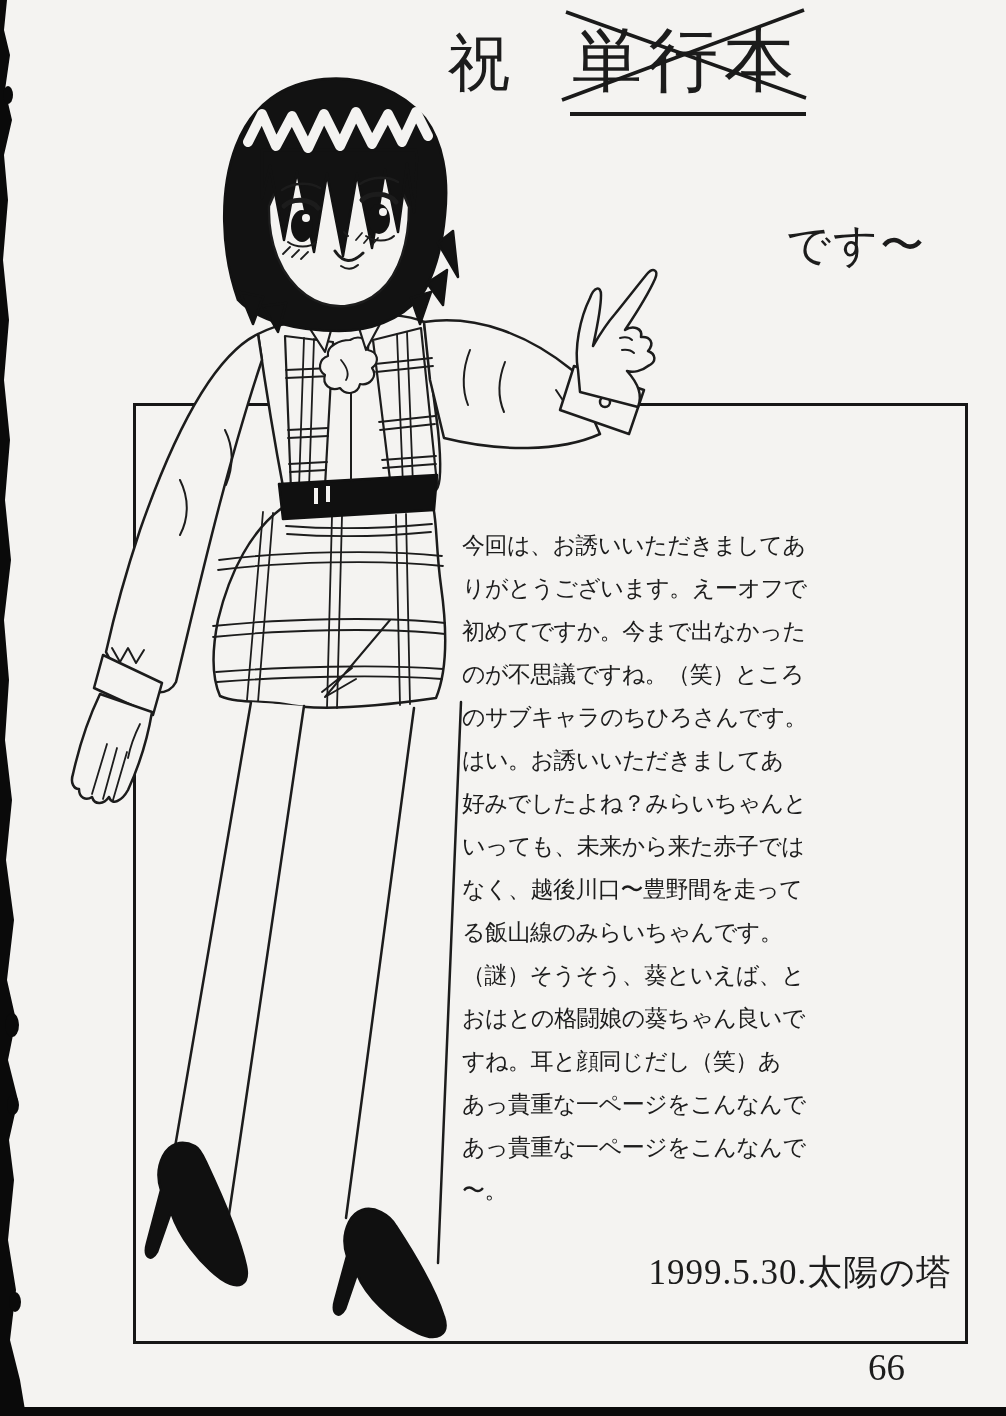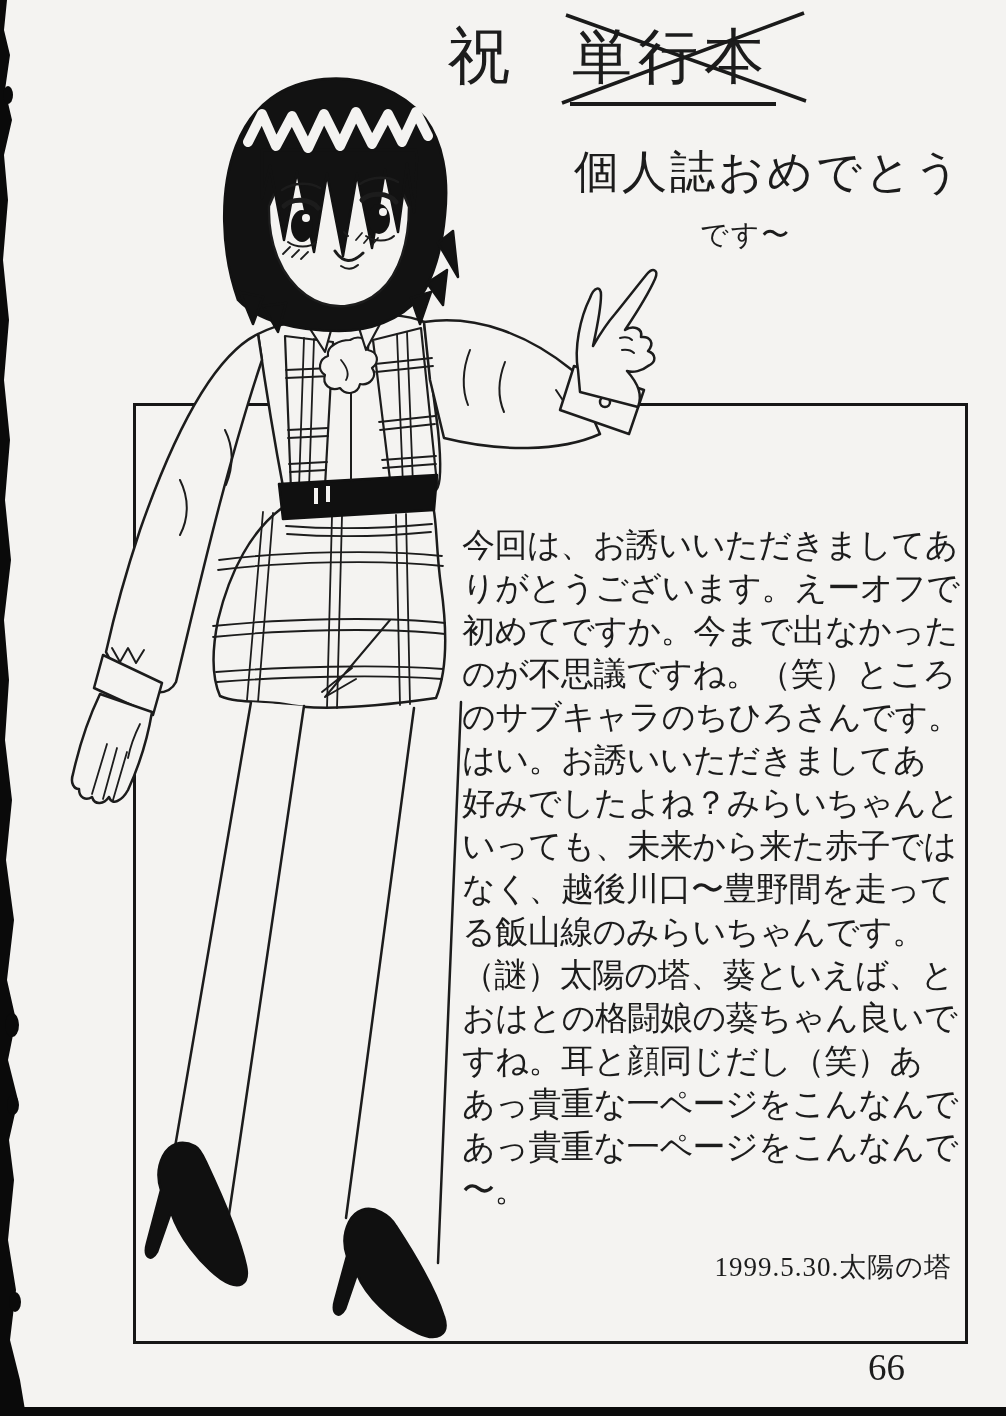--- a/index.html
+++ b/index.html
@@ -5,66 +5,65 @@
   html,body{margin:0;padding:0;background:#e8e7e5;}
   .page{
     position:relative;width:1006px;height:1416px;overflow:hidden;
     background:#f4f3f1;color:#1c1c1c;
     font-family:"Liberation Serif","DejaVu Serif",serif;
   }
   
   .title-row{position:absolute;left:448px;top:14px;white-space:nowrap;}
   .title-prefix{font-size:62px;letter-spacing:2px;}
   .struck-wrap{position:relative;display:inline-block;margin-left:58px;padding:0 6px 4px 2px;border-bottom:4px solid #1a1a1a;}
-  .struck-text{font-size:60px;letter-spacing:6px;}
+  .struck-text{font-size:70px;letter-spacing:6px;}
   .strike-svg{position:absolute;left:-12px;top:-10px;pointer-events:none;overflow:visible;}
   
   .greet1{position:absolute;left:574px;top:142px;font-size:45px;letter-spacing:3px;white-space:nowrap;}
-  .greet2{position:absolute;left:700px;top:216px;width:226px;font-size:28px;letter-spacing:2px;}
+  .greet2{position:absolute;left:700px;top:216px;width:226px;text-align:right;font-size:44px;letter-spacing:2px;}
   
   .frame{
     position:absolute;left:133px;top:403px;width:835px;height:941px;
     box-sizing:border-box;border:3px solid #161616;background:transparent;
   }
   
   .message{position:absolute;left:462px;top:524px;width:494px;}
-  .mline{font-size:33px;line-height:43px;height:43px;white-space:nowrap;letter-spacing:-0.5px;}
-  .signature{position:absolute;left:460px;top:1249px;width:492px;text-align:right;font-size:27px;letter-spacing:1px;}
+  .mline{font-size:23px;line-height:43px;height:43px;white-space:nowrap;letter-spacing:-0.5px;}
+  .signature{position:absolute;left:460px;top:1249px;width:492px;text-align:right;font-size:35px;letter-spacing:1px;}
   .page-number{position:absolute;left:868px;top:1346px;width:76px;font-size:37px;}
   .art{position:absolute;left:0;top:0;width:1006px;height:1416px;pointer-events:none;}
 </style>
 </head>
 <body>
 
 <div class="page">
 
   <div class="title-row">
     <span class="title-prefix">祝</span><span class="struck-wrap"><span class="struck-text">単行本</span><svg class="strike-svg" width="250" height="104" viewBox="0 0 250 104">
           <line x1="4" y1="96" x2="246" y2="6" stroke="#1a1a1a" stroke-width="3.5"></line>
           <line x1="8" y1="8" x2="248" y2="94" stroke="#1a1a1a" stroke-width="3.5"></line>
         </svg></span>
   </div>
 
-  <div class="greet1">個人誌おめでとう</div>
   <div class="greet2">です〜</div>
 
   <div class="frame"></div>
 
   <div class="message">
     <div class="mline">今回は、お誘いいただきましてあ</div>
     <div class="mline">りがとうございます。えーオフで</div>
     <div class="mline">初めてですか。今まで出なかった</div>
     <div class="mline">のが不思議ですね。（笑）ところ</div>
     <div class="mline">のサブキャラのちひろさんです。</div>
     <div class="mline">はい。お誘いいただきましてあ</div>
     <div class="mline">好みでしたよね？みらいちゃんと</div>
     <div class="mline">いっても、未来から来た赤子では</div>
     <div class="mline">なく、越後川口〜豊野間を走って</div>
     <div class="mline">る飯山線のみらいちゃんです。</div>
-    <div class="mline">（謎）太陽の塔、葵といえば、と</div>
+    <div class="mline">（謎）そうそう、葵といえば、と</div>
     <div class="mline">おはとの格闘娘の葵ちゃん良いで</div>
     <div class="mline">すね。耳と顔同じだし（笑）あ</div>
     <div class="mline">あっ貴重な一ページをこんなんで</div>
     <div class="mline">あっ貴重な一ページをこんなんで</div>
     <div class="mline">〜。</div>
   </div>
 
   <div class="signature">1999.5.30.太陽の塔</div>
 
   <div class="page-number">66</div>

